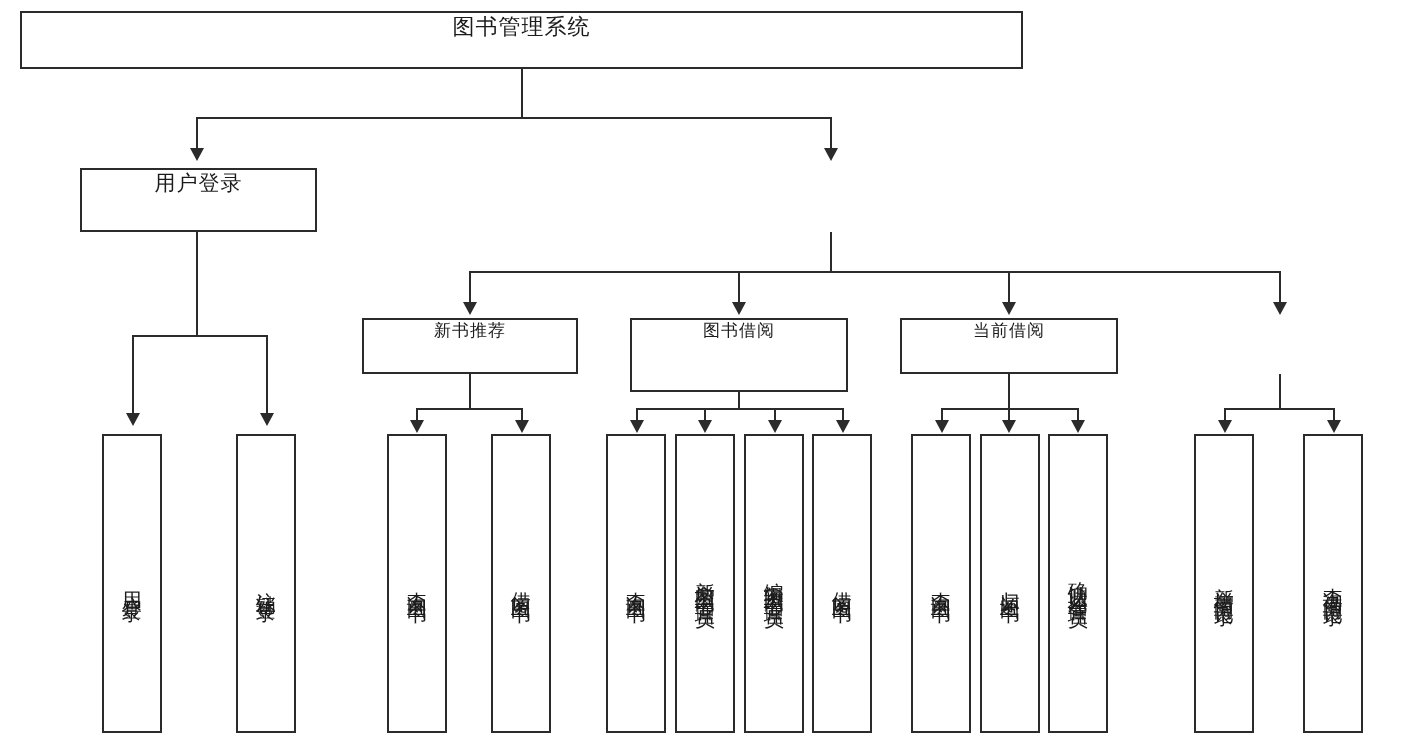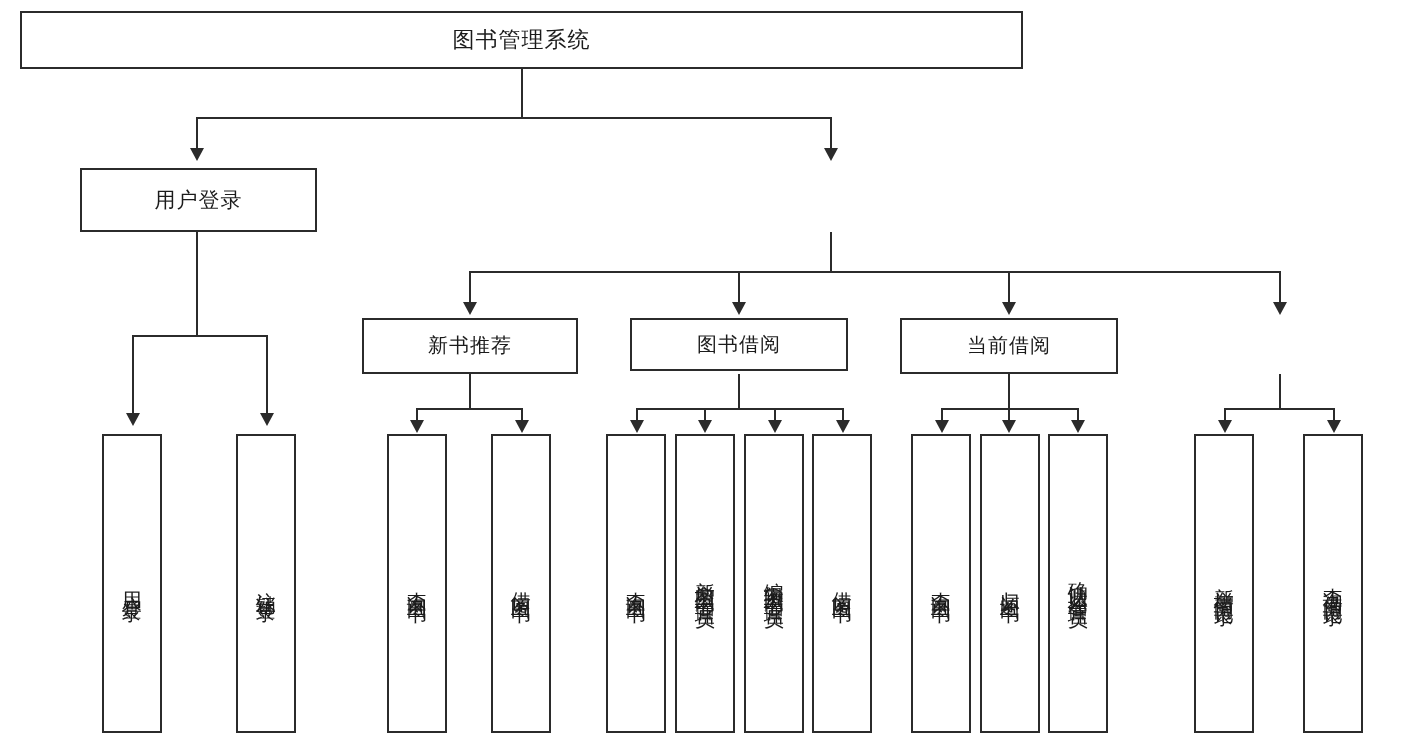--- a/index.html
+++ b/index.html
@@ -15,37 +15,36 @@
     background:#ffffff;
     overflow:hidden;
   }
   
   .node{
     position:absolute;
     box-sizing:border-box;
     border:2px solid #2b2b2b;
     background:#ffffff;
     display:flex;
-    align-items:center;
     justify-content:center;
     text-align:center;
     line-height:1.28;
     color:#1b1b1b;
     z-index:3;
   }
   .node .lbl{display:block;}
 
   
   .node.h .lbl{
     writing-mode:horizontal-tb;
     font-size:21px;
     letter-spacing:1px;
   }
   .node.root .lbl{font-size:22px;}
-  .node.lvl3 .lbl{font-size:20px;}
+  .node.lvl3 .lbl{font-size:17px;}
 
   
   .node.v{
     padding:10px 2px;
     align-items:center;
   }
   .node.v .lbl{
     writing-mode:vertical-rl;
     text-orientation:upright;
     font-size:20px;
@@ -129,21 +128,21 @@
 
   <div class="ln v" style="left:1008px;top:271px;height:33px;"></div>
   <div class="arrow" style="left:1002px;top:302px;"></div>
 
   <div class="ln v" style="left:1279px;top:271px;height:33px;"></div>
   <div class="arrow" style="left:1273px;top:302px;"></div>
 
   <div class="node h lvl3" style="left:362px;top:318px;width:216px;height:56px;">
     <span class="lbl">新书推荐</span>
   </div>
-  <div class="node h lvl3" style="left:630px;top:318px;width:218px;height:53px;">
+  <div class="node h lvl3" style="left:630px;top:318px;width:218px;height:74px;">
     <span class="lbl">图书借阅</span>
   </div>
   <div class="node h lvl3" style="left:900px;top:318px;width:218px;height:56px;">
     <span class="lbl">当前借阅</span>
   </div>
 
   <div class="ln v" style="left:469px;top:374px;height:35px;"></div>
   <div class="ln h" style="left:416px;top:408px;width:106px;"></div>
   <div class="ln v" style="left:416px;top:408px;height:14px;"></div>
   <div class="arrow" style="left:410px;top:420px;"></div>

